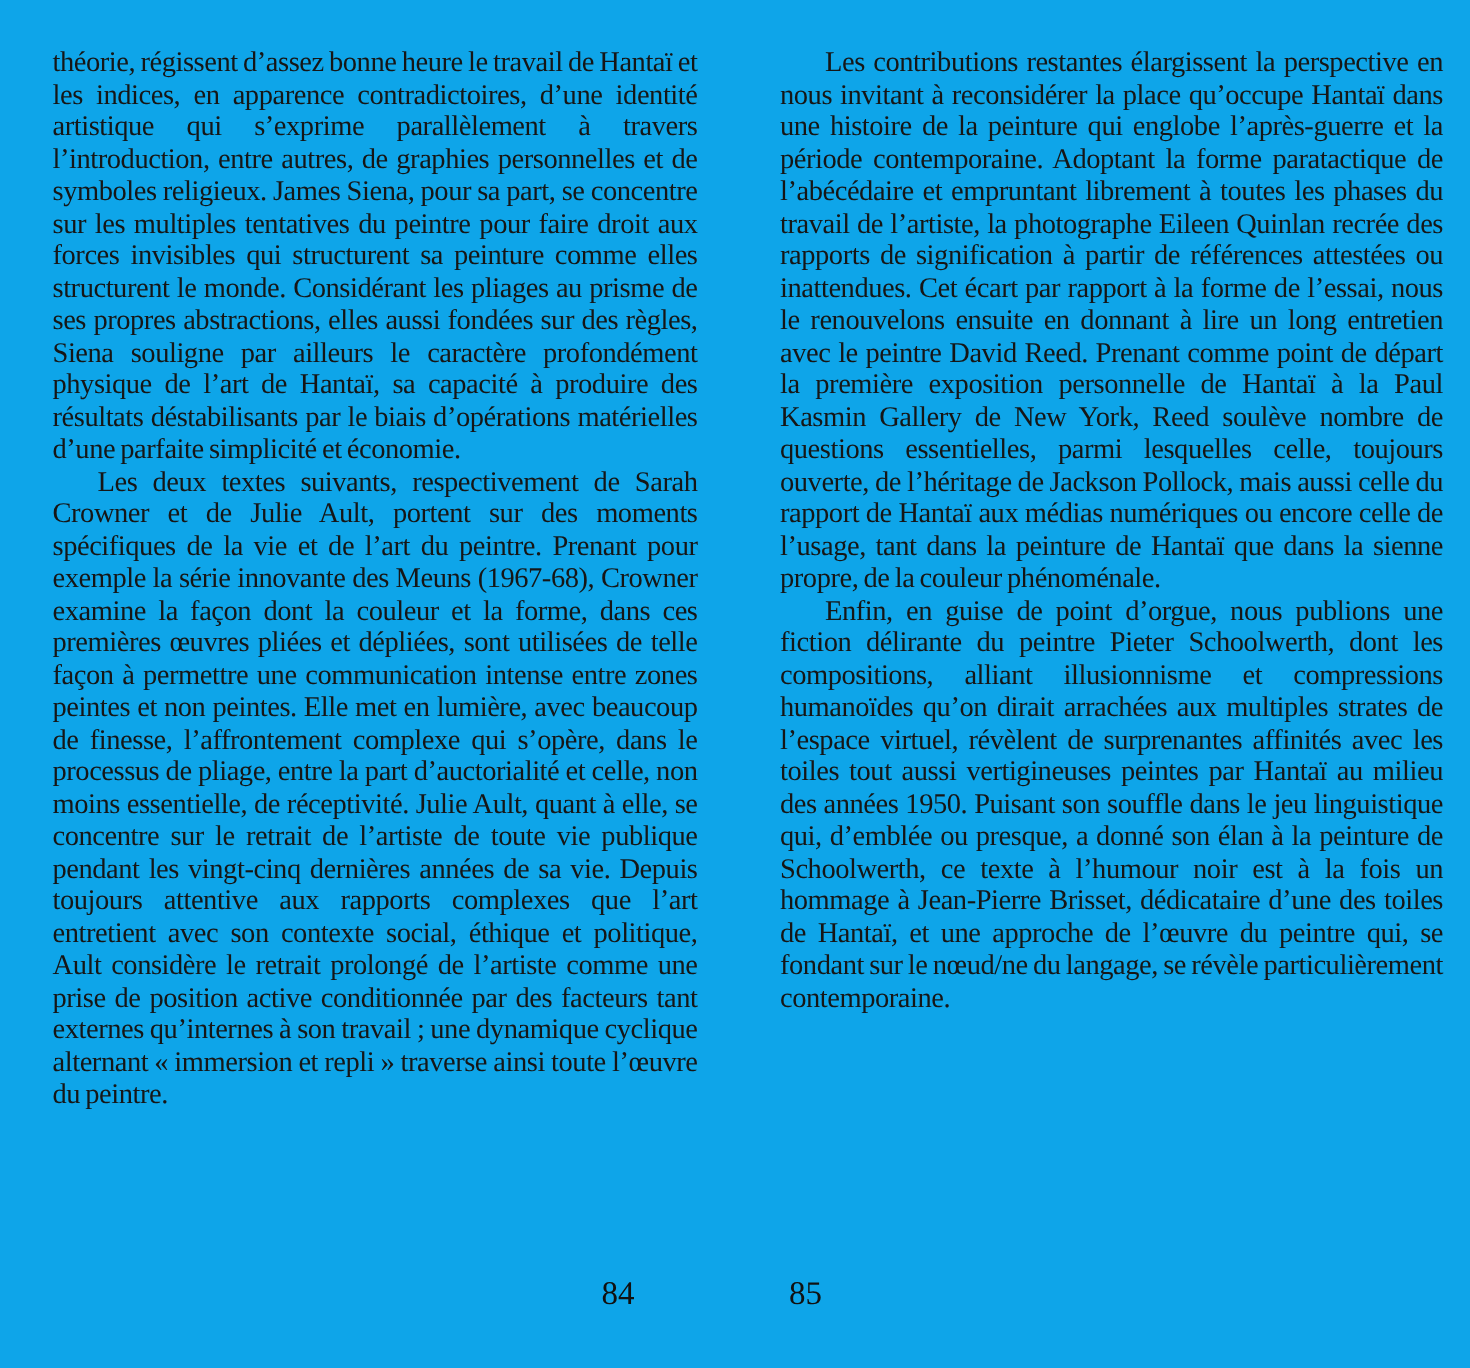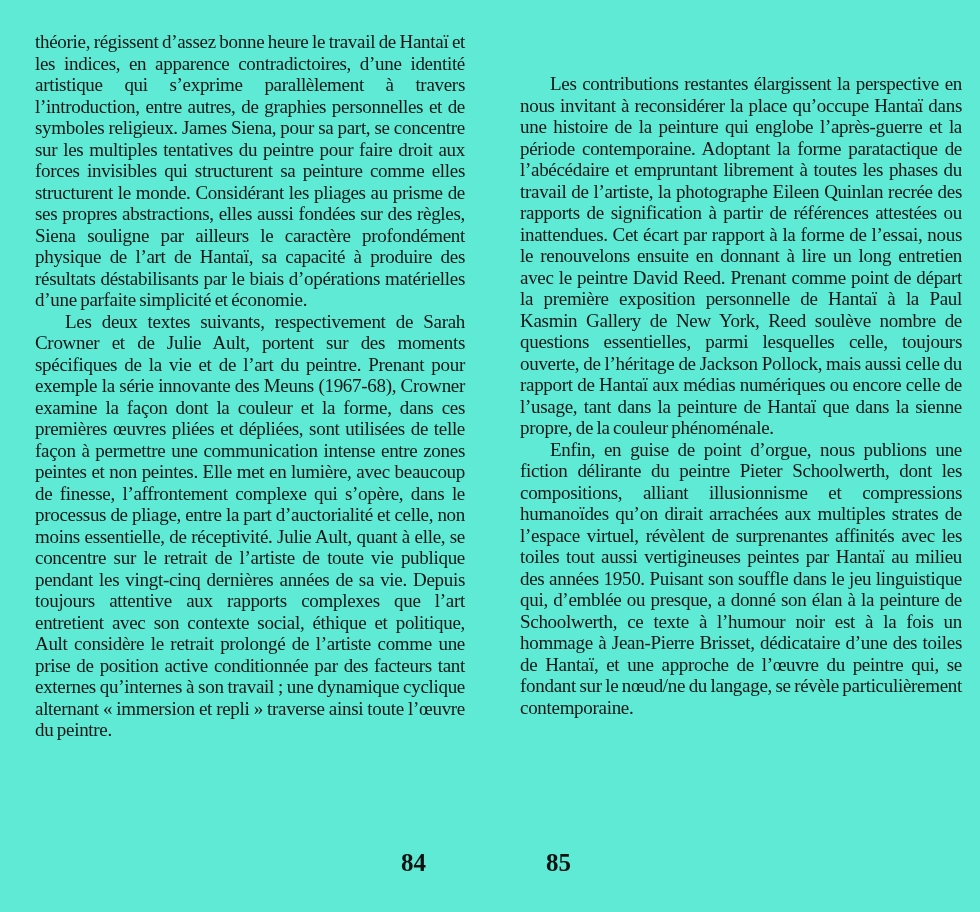--- a/index.html
+++ b/index.html
@@ -11,51 +11,51 @@
     width: 980px;
     height: 912px;
     position: relative;
     overflow: hidden;
     font-family: "Liberation Serif", serif;
     color: #161616;
   }
   .spread {
     position: absolute;
     inset: 0;
-    background: #5eead4;
+    background: #0ea5e9;
   }
   .column {
     position: absolute;
     top: 31px;
     text-align: justify;
     font-size: 19px;
     line-height: 21.5px;
     letter-spacing: -0.3px;
     word-spacing: -1px;
     hyphens: auto;
     -webkit-hyphens: auto;
   }
   .col-left  { left: 35px;  width: 430px; }
-  .col-right { left: 520px; width: 442px; margin-top: 42px; }
+  .col-right { left: 520px; width: 442px; }
   p.para {
     margin: 0;
     padding: 0;
   }
   p.para.indent { text-indent: 30px; }
   .italic { }
   .folio {
     position: absolute;
     top: 849px;
-    font-size: 25px;
-    font-weight: 700;
+    font-size: 22px;
+    font-weight: 400;
     letter-spacing: 0;
     color: #111111;
   }
   .folio-left  { left: 401px; }
-  .folio-right { left: 546px; }
+  .folio-right { left: 526px; }
 </style>
 </head>
 <body>
 
 <div class="spread">
 
   <div class="column col-left" lang="fr">
       <p class="para"><span>théorie, régissent d’assez bonne heure le travail de Hantaï et les indices, en apparence contradictoires, d’une identité artistique qui s’exprime parallèlement à travers l’introduction, entre autres, de graphies personnelles et de symboles religieux. James Siena, pour sa part, se concentre sur les multiples tentatives du peintre pour faire droit aux forces invisibles qui structurent sa peinture comme elles structurent le monde. Considérant les pliages au prisme de ses propres abstractions, elles aussi fondées sur des règles, Siena souligne par ailleurs le caractère profondément physique de l’art de Hantaï, sa capacité à produire des résultats déstabilisants par le biais d’opérations matérielles d’une parfaite simplicité et économie.</span></p>
       <p class="para indent"><span>Les deux textes suivants, respectivement de Sarah Crowner et de Julie Ault, portent sur des moments spécifiques de la vie et de l’art du peintre. Prenant pour exemple la série innovante des </span><span class="italic">Meuns</span><span> (1967-68), Crowner examine la façon dont la couleur et la forme, dans ces premières œuvres pliées et dépliées, sont utilisées de telle façon à permettre une communication intense entre zones peintes et non peintes. Elle met en lumière, avec beaucoup de finesse, l’affrontement complexe qui s’opère, dans le processus de pliage, entre la part d’auctorialité et celle, non moins essentielle, de réceptivité. Julie Ault, quant à elle, se concentre sur le retrait de l’artiste de toute vie publique pendant les vingt-cinq dernières années de sa vie. Depuis toujours attentive aux rapports complexes que l’art entretient avec son contexte social, éthique et politique, Ault considère le retrait prolongé de l’artiste comme une prise de position active conditionnée par des facteurs tant externes qu’internes à son travail ; une dynamique cyclique alternant « immersion et repli » traverse ainsi toute l’œuvre du peintre.</span></p>
     </div>

